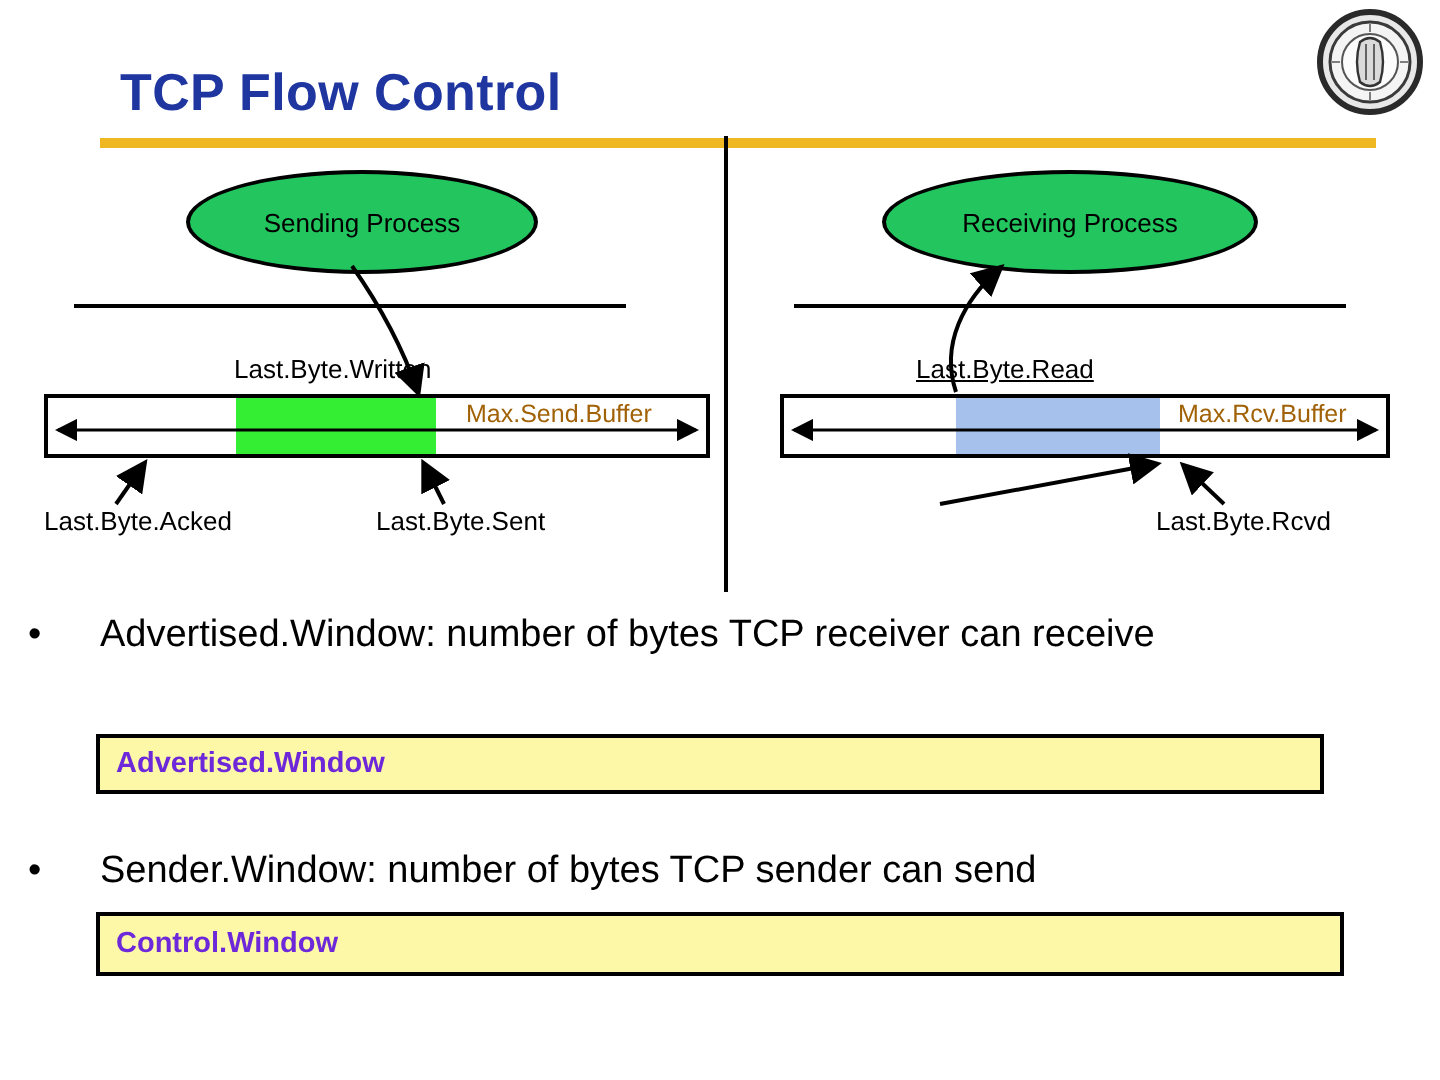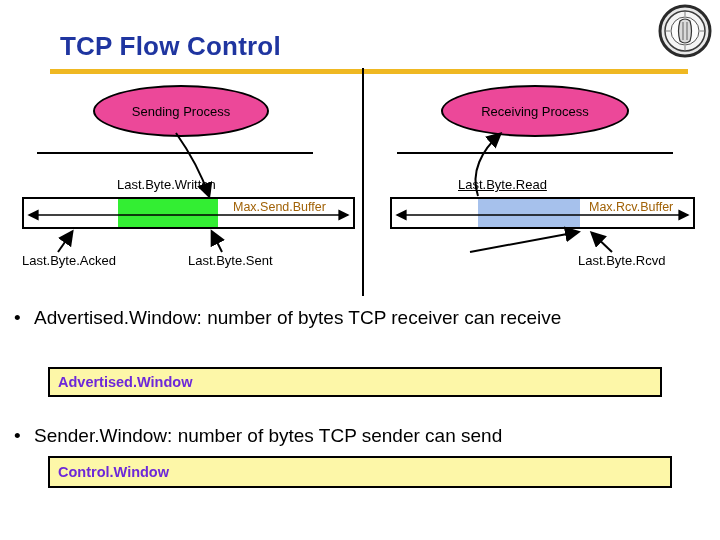--- a/index.html
+++ b/index.html
@@ -59,21 +59,21 @@
     width: 2px;
     height: 228px;
     background: #000000;
   }
 
   
   .proc-ellipse {
     position: absolute;
     border: 2px solid #000;
     border-radius: 50%;
-    background: #ec4899;
+    background: #22c55e;
     display: flex;
     align-items: center;
     justify-content: center;
     font-size: 13px;
     color: #000;
     white-space: nowrap;
   }
   #sending-process {
     left: 93px;  top: 85px;  width: 172px; height: 48px;
   }
@@ -165,21 +165,21 @@
     font-size: 19px;
     color: #000;
     line-height: 25px;
   }
   .bullet-dot {
     width: 20px;
     flex: 0 0 20px;
     font-size: 19px;
     line-height: 25px;
   }
-  .bullet-text { max-width: 630px; }
+  .bullet-text { max-width: 630px; margin-left: 16px; }
   #bullet-advertised { left: 14px; top: 305px; }
   #bullet-sender     { left: 14px; top: 423px; }
 
   
   .formula-box {
     position: absolute;
     background: #FDF7A8;
     border: 2px solid #000;
     box-sizing: border-box;
     display: flex;

